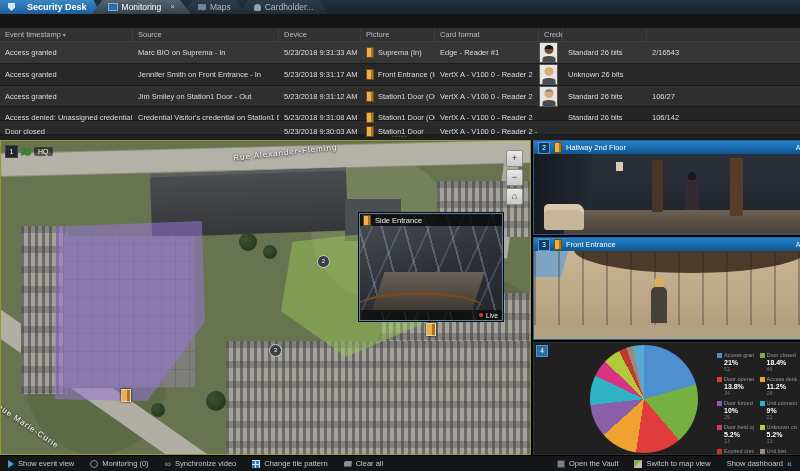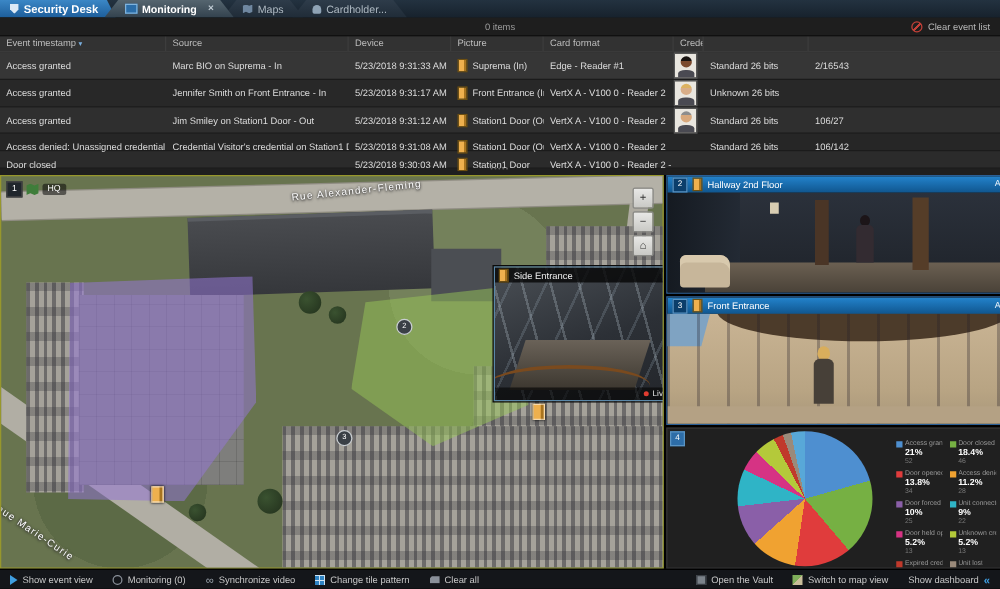--- a/index.html
+++ b/index.html
@@ -1,26 +1,26 @@
 <!DOCTYPE html>
 <html><head>
 <meta charset="utf-8">
 <style>
   html,body{margin:0;padding:0;background:#000;}
   .screen{position:relative;width:800px;height:471px;overflow:hidden;background:#141414;
     font-family:"Liberation Sans",sans-serif;color:#ddd;-webkit-font-smoothing:antialiased;}
   
   .titlebar{position:absolute;left:0;top:0;width:800px;height:14px;
     background:linear-gradient(#233240,#17222d);display:flex;align-items:stretch;z-index:40;}
-  .appbtn{display:flex;align-items:center;gap:4px;padding:0 14px 0 8px;font-size:9px;font-weight:bold;color:#fff;
+  .appbtn{display:flex;align-items:center;gap:12px;padding:0 14px 0 8px;font-size:9px;font-weight:bold;color:#fff;
     background:linear-gradient(#3b87c6,#1d5e9b);clip-path:polygon(0 0,calc(100% - 7px) 0,100% 100%,0 100%);}
   .shield{width:7px;height:8px;background:#dce9f5;clip-path:polygon(0 0,100% 0,100% 55%,50% 100%,0 55%);}
   .tab{display:flex;align-items:center;gap:4px;padding:0 16px;margin-left:-9px;font-size:8.5px;color:#aeb9c2;
     background:linear-gradient(#2e3c4a,#202c38);clip-path:polygon(11px 0,calc(100% - 11px) 0,100% 100%,0 100%);}
-  .tab.active{background:linear-gradient(#55656f,#33424e);color:#fff;z-index:2;font-weight:bold;}
+  .tab.active{background:linear-gradient(#55656f,#33424e);color:#fff;z-index:2;}
   .tab .ticon{width:8px;height:6px;border:1px solid #7fb3dc;background:#2a6da8;}
   .tab .micon{width:8px;height:7px;background:#6f87a0;clip-path:polygon(0 15%,33% 0,66% 15%,100% 0,100% 85%,66% 100%,33% 85%,0 100%);}
   .tab .picon{width:7px;height:7px;background:#8fa3b5;border-radius:50% 50% 20% 20%;}
   .tab .x{margin-left:5px;color:#c3ced6;font-size:8px;line-height:8px;}
   .tray{margin-left:auto;display:flex;align-items:center;gap:3px;padding-right:4px;}
   .ti{width:8px;height:8px;border-radius:2px;display:inline-block;position:relative;font-size:5px;color:#fff;text-align:center;line-height:8px;}
   .clock{font-size:8px;color:#cfd8df;margin:0 5px 0 4px;white-space:nowrap;}
   .winbtn{width:15px;height:9px;border-radius:2px;background:linear-gradient(#7b848c,#545c63);margin-left:2px;
     font-size:6px;line-height:9px;text-align:center;color:#e8eef2;}
   .winbtn.red{background:linear-gradient(#d04338,#8f1f18);}
@@ -101,21 +101,21 @@
   .mapic{width:10px;height:9px;background:#3f7d3a;clip-path:polygon(0 15%,33% 0,66% 15%,100% 0,100% 85%,66% 100%,33% 85%,0 100%);}
   .hqlabel{background:rgba(10,10,10,.55);color:#fff;font-size:7px;padding:1px 4px;border-radius:2px;}
   .mapctl{left:505px;top:9px;display:flex;flex-direction:column;gap:2px;}
   .mapctl span{position:static;width:15px;height:15px;background:linear-gradient(#e8e8e6,#c9c9c5);border:1px solid #8a8a86;
     color:#333;font-size:9px;line-height:14px;text-align:center;border-radius:2px;}
   .marker{width:11px;height:11px;border-radius:50%;background:#3a4046;border:1px solid #c9ced2;color:#fff;
     font-size:6px;line-height:10px;text-align:center;}
   .doormk{width:8px;height:11px;background:linear-gradient(90deg,#eeb04e 68%,#a8741f 68%);border:1px solid #fff8;box-shadow:0 0 2px #000;}
   
   .inset{left:358px;top:72px;width:142px;height:106px;border:1px solid #5a87a8;outline:1px solid #0a0a0a;
-    background:linear-gradient(160deg,#4a4f55,#2c3036 55%,#23262b);overflow:hidden;margin-left:36px;}
+    background:linear-gradient(160deg,#4a4f55,#2c3036 55%,#23262b);overflow:hidden;}
   .inset *{position:absolute;}
   .inset .glass{inset:0;background-image:
      repeating-linear-gradient(75deg,rgba(200,215,225,.25) 0 2px,transparent 2px 22px),
      repeating-linear-gradient(-65deg,rgba(180,200,215,.18) 0 2px,transparent 2px 26px);}
   .inset .floor{left:18px;top:58px;width:100px;height:40px;background:linear-gradient(#6a6258,#3c372f);transform:skewX(-18deg);}
   .inset .rail{left:-6px;top:78px;width:130px;height:30px;border-top:3px solid #7a4a1e;border-radius:50%;}
   .insethead{left:0;top:0;right:0;height:12px;background:rgba(5,5,5,.8);display:flex;align-items:center;gap:4px;padding-left:3px;}
   .insethead *{position:static;}
   .insethead .t{color:#eee;font-size:7.5px;}
   .insetfoot{left:0;bottom:0;right:0;height:10px;background:rgba(5,5,5,.65);display:flex;align-items:center;justify-content:flex-end;gap:3px;padding-right:4px;}
@@ -200,27 +200,20 @@
     <div class="tab">
       <span class="micon"></span>
       <span>Maps</span>
     </div>
     <div class="tab">
       <span class="picon"></span>
       <span>Cardholder...</span>
     </div>
   </div>
 
-  <div class="subbar">
-    <span class="itemscount">0 items</span>
-    <span class="clearevents">
-      <span class="noicon"></span>
-      <span>Clear event list</span>
-    </span>
-  </div>
 
   <div class="etable">
     <div class="trow thead">
       <div><span>Event timestamp</span><span class="sortmark">▾</span></div>
       <div>Source</div>
       <div>Device</div>
       <div>Picture</div>
       <div>Card format</div>
       <div>Credential event</div>
       <div></div>

